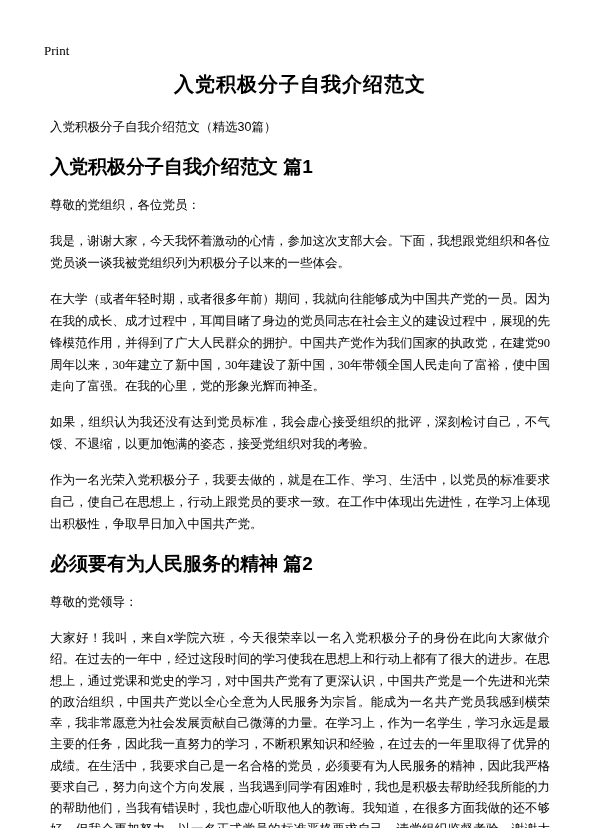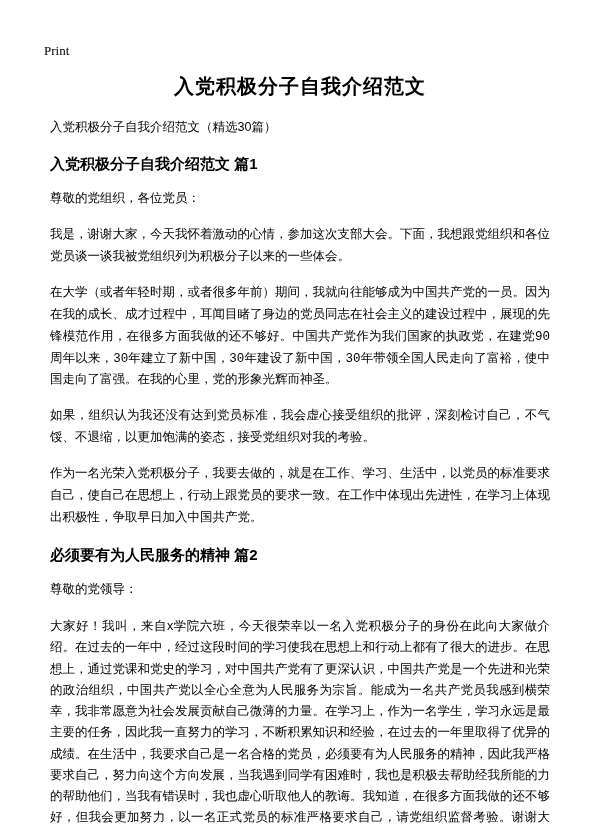--- a/index.html
+++ b/index.html
@@ -33,43 +33,43 @@
     text-decoration: none;
     line-height: 1;
   }
   .doc-body {
     position: absolute;
     left: 50px;
     top: 72px;
     width: 500px;
   }
   h1.doc-title {
-    font-family: Liberation Serif, serif;
+    font-family: Liberation Mono, monospace;
     font-size: 20px;
     font-weight: bold;
     text-align: center;
     margin: 0 0 18px 0;
     letter-spacing: 1px;
     line-height: 1.4;
   }
   p.lead {
     font-family: "Liberation Sans", "DejaVu Sans", sans-serif;
     font-size: 12.5px;
     margin: 4px 0 16px 0;
     line-height: 1.5;
   }
   h2.sec-title {
     font-family: "Liberation Sans", "DejaVu Sans", sans-serif;
-    font-size: 15px;
+    font-size: 19px;
     font-weight: bold;
     margin: 0 0 14px 0;
     line-height: 1.5;
   }
   p.para {
-    font-family: Liberation Mono, monospace;
+    font-family: Liberation Serif, serif;
     font-size: 12.5px;
     margin: 0 0 14px 0;
     line-height: 1.75;
     text-align: justify;
     text-justify: inter-ideograph;
   }
   p.block-long {
     font-family: "Liberation Sans", "DejaVu Sans", sans-serif;
     font-size: 12.5px;
     margin: 0 0 14px 0;
@@ -87,21 +87,21 @@
 
   <div class="doc-body">
 
     <h1 class="doc-title">入党积极分子自我介绍范文</h1>
 
     <p class="lead">入党积极分子自我介绍范文（精选30篇）</p>
 
     <h2 class="sec-title">入党积极分子自我介绍范文 篇1</h2>
     <p class="para">尊敬的党组织，各位党员：</p>
     <p class="para">我是，谢谢大家，今天我怀着激动的心情，参加这次支部大会。下面，我想跟党组织和各位党员谈一谈我被党组织列为积极分子以来的一些体会。</p>
-    <p class="para">在大学（或者年轻时期，或者很多年前）期间，我就向往能够成为中国共产党的一员。因为在我的成长、成才过程中，耳闻目睹了身边的党员同志在社会主义的建设过程中，展现的先锋模范作用，在很多方面我做的还不够好。中国共产党作为我们国家的执政党，在建党90周年以来，30年建立了新中国，30年建设了新中国，30年带领全国人民走向了富裕，使中国走向了富强。在我的心里，党的形象光辉而神圣。</p>
+    <p class="para">在大学（或者年轻时期，或者很多年前）期间，我就向往能够成为中国共产党的一员。因为在我的成长、成才过程中，耳闻目睹了身边的党员同志在社会主义的建设过程中，展现的先锋模范作用，并得到了广大人民群众的拥护。中国共产党作为我们国家的执政党，在建党90周年以来，30年建立了新中国，30年建设了新中国，30年带领全国人民走向了富裕，使中国走向了富强。在我的心里，党的形象光辉而神圣。</p>
     <p class="para">如果，组织认为我还没有达到党员标准，我会虚心接受组织的批评，深刻检讨自己，不气馁、不退缩，以更加饱满的姿态，接受党组织对我的考验。</p>
     <p class="para">作为一名光荣入党积极分子，我要去做的，就是在工作、学习、生活中，以党员的标准要求自己，使自己在思想上，行动上跟党员的要求一致。在工作中体现出先进性，在学习上体现出积极性，争取早日加入中国共产党。</p>
 
     <h2 class="sec-title">必须要有为人民服务的精神 篇2</h2>
     <p class="para">尊敬的党领导：</p>
     <p class="block-long">大家好！我叫，来自x学院六班，今天很荣幸以一名入党积极分子的身份在此向大家做介绍。在过去的一年中，经过这段时间的学习使我在思想上和行动上都有了很大的进步。在思想上，通过党课和党史的学习，对中国共产党有了更深认识，中国共产党是一个先进和光荣的政治组织，中国共产党以全心全意为人民服务为宗旨。能成为一名共产党员我感到横荣幸，我非常愿意为社会发展贡献自己微薄的力量。在学习上，作为一名学生，学习永远是最主要的任务，因此我一直努力的学习，不断积累知识和经验，在过去的一年里取得了优异的成绩。在生活中，我要求自己是一名合格的党员，必须要有为人民服务的精神，因此我严格要求自己，努力向这个方向发展，当我遇到同学有困难时，我也是积极去帮助经我所能的力的帮助他们，当我有错误时，我也虚心听取他人的教诲。我知道，在很多方面我做的还不够好，但我会更加努力，以一名正式党员的标准严格要求自己，请党组织监督考验。谢谢大家。</p>
 
   </div>
 </div>
 

